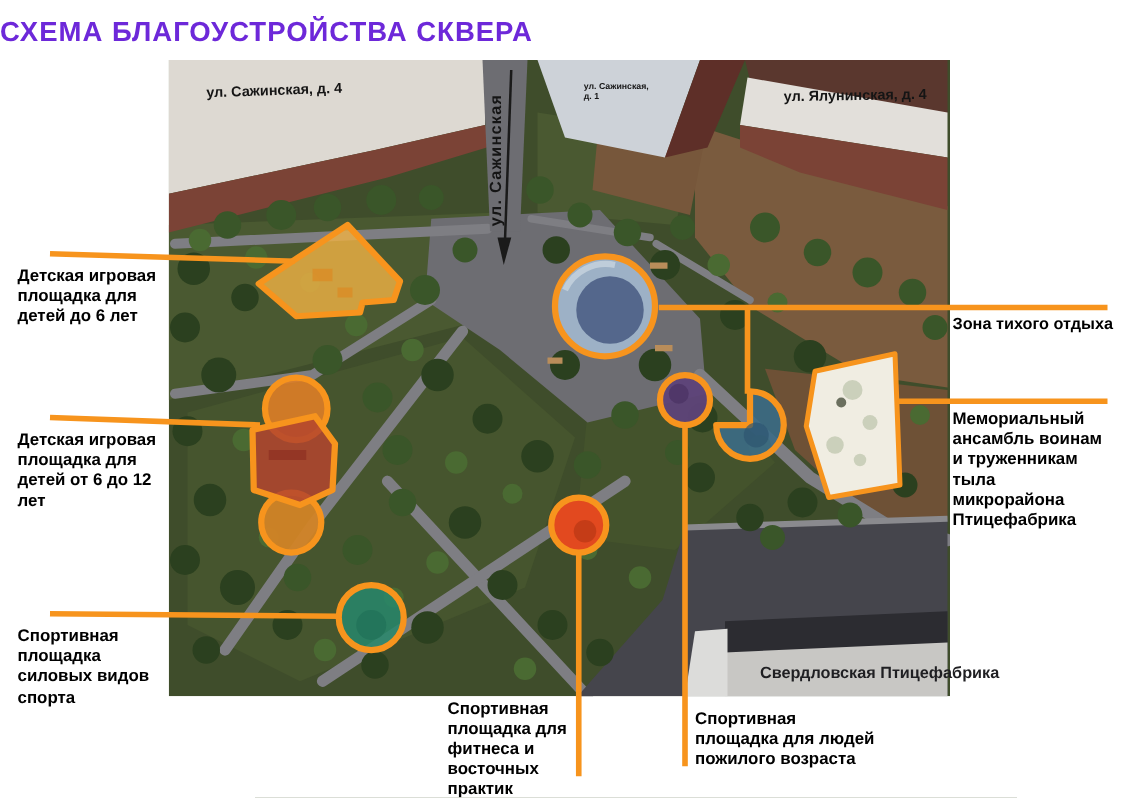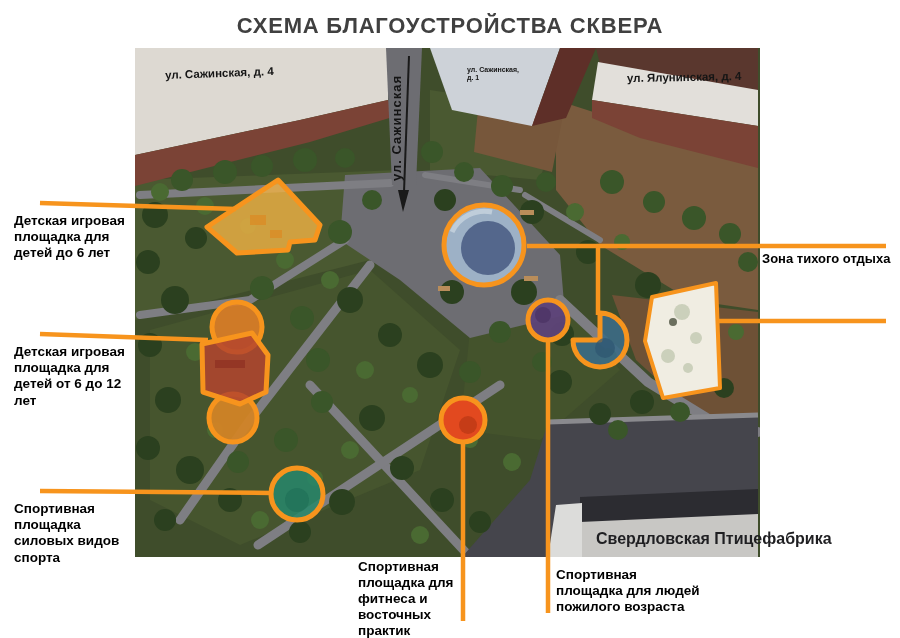--- a/index.html
+++ b/index.html
@@ -1,28 +1,28 @@
 <!DOCTYPE html>
 <html><head>
 <meta charset="utf-8">
 <style>
   html,body{margin:0;padding:0;background:#ffffff;}
   .page{position:relative;width:900px;height:638px;background:#ffffff;overflow:hidden;
         font-family:"Liberation Sans",sans-serif;}
-  .title{position:absolute;top:13px;left:0;right:0;text-align:center;
-         font-weight:700;font-size:22px;letter-spacing:.8px;color:#404040;}
+  .title{position:absolute;top:13px;left:0;right:0;
+         font-weight:700;font-size:22px;letter-spacing:.8px;color:#6d28d9;}
   .map-svg{position:absolute;left:135px;top:48px;width:625px;height:509px;display:block;}
   .annot-svg{position:absolute;left:0;top:0;width:900px;height:638px;pointer-events:none;}
   .label{position:absolute;font-weight:700;font-size:13.5px;line-height:1.2;
          color:#000000;white-space:pre-line;}
   .street{position:absolute;font-weight:700;font-size:11.5px;color:#151515;white-space:pre-line;}
   .street.small{font-size:7px;line-height:1.15;}
   .street.vert{left:396px;top:128px;transform:translate(-50%,-50%) rotate(-90deg);
                font-size:13px;letter-spacing:1px;white-space:nowrap;}
-  .street.factory{font-size:16px;color:#1f1f22;}
+  .street.factory{font-size:13px;color:#1f1f22;margin-left:12px;}
 </style>
 </head>
 <body>
 
 <div class="page">
 
   <div class="title">СХЕМА БЛАГОУСТРОЙСТВА СКВЕРА</div>
 
   <svg class="map-svg" viewBox="135 48 625 509">
 
@@ -224,20 +224,26 @@
 детей до 6 лет</div>
   <div class="label" style="left:14px;top:344px;width:145px;">Детская игровая
 площадка для
 детей от 6 до 12
 лет</div>
   <div class="label" style="left:14px;top:501px;width:140px;">Спортивная
 площадка
 силовых видов
 спорта</div>
   <div class="label" style="left:762px;top:251px;width:140px;font-size:13px;">Зона тихого отдыха</div>
+  <div class="label" style="left:762px;top:327px;width:135px;">Мемориальный
+ансамбль  воинам
+и труженникам
+тыла
+микрорайона
+Птицефабрика</div>
   <div class="label" style="left:358px;top:559px;width:115px;line-height:1.18;">Спортивная
 площадка для
 фитнеса и
 восточных
 практик</div>
   <div class="label" style="left:556px;top:567px;width:175px;">Спортивная
 площадка для людей
 пожилого возраста</div>
 
 </div>

